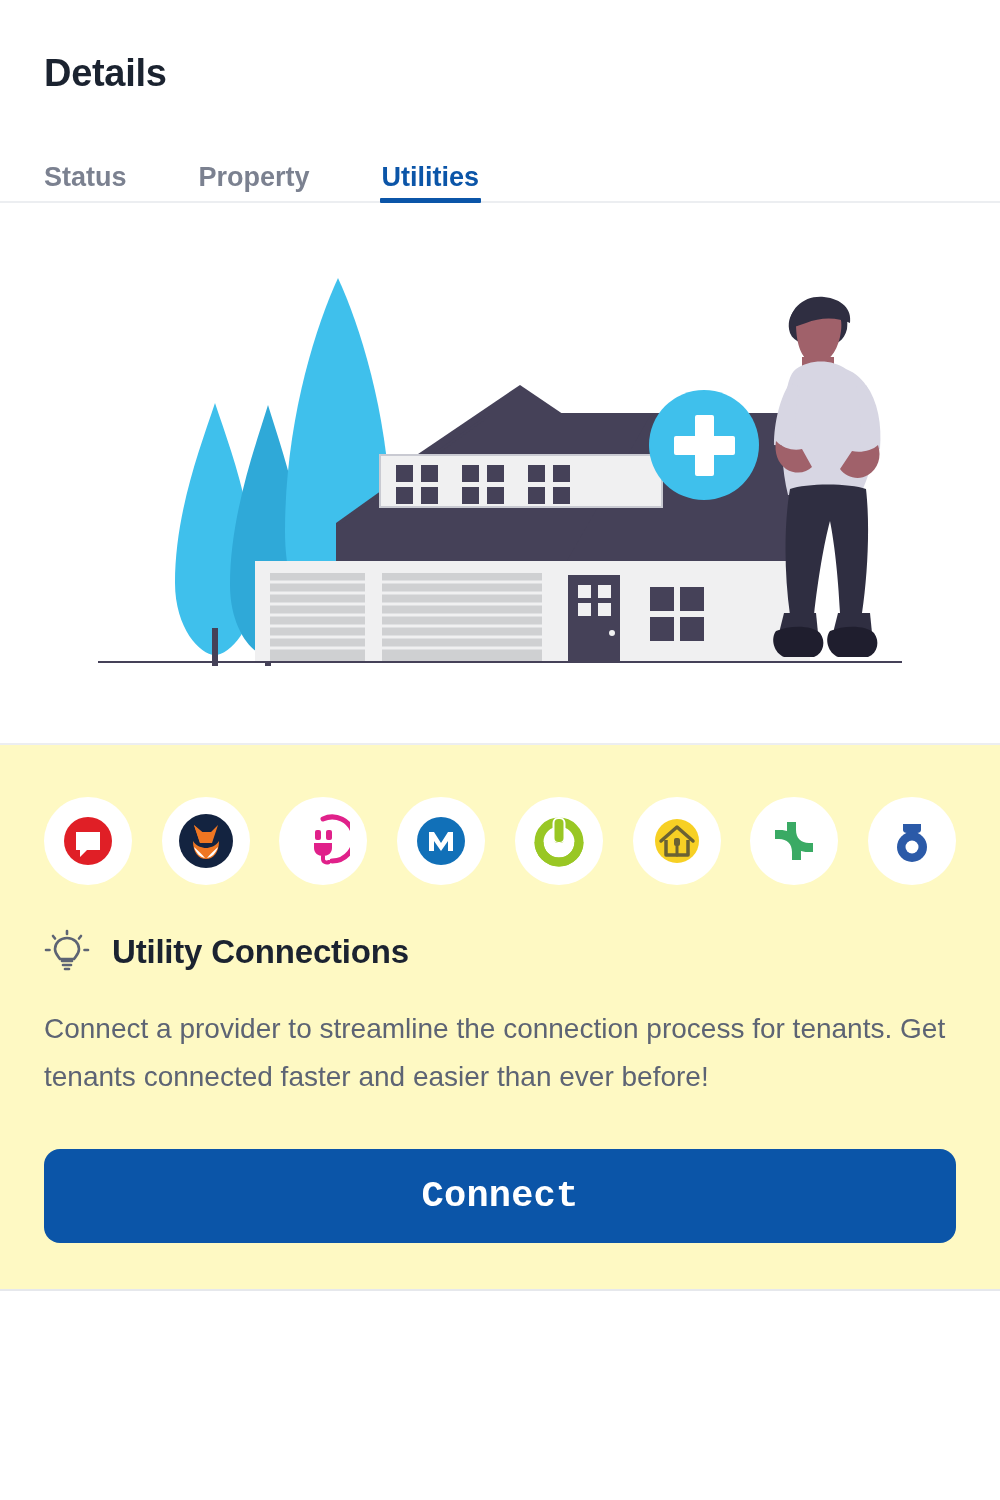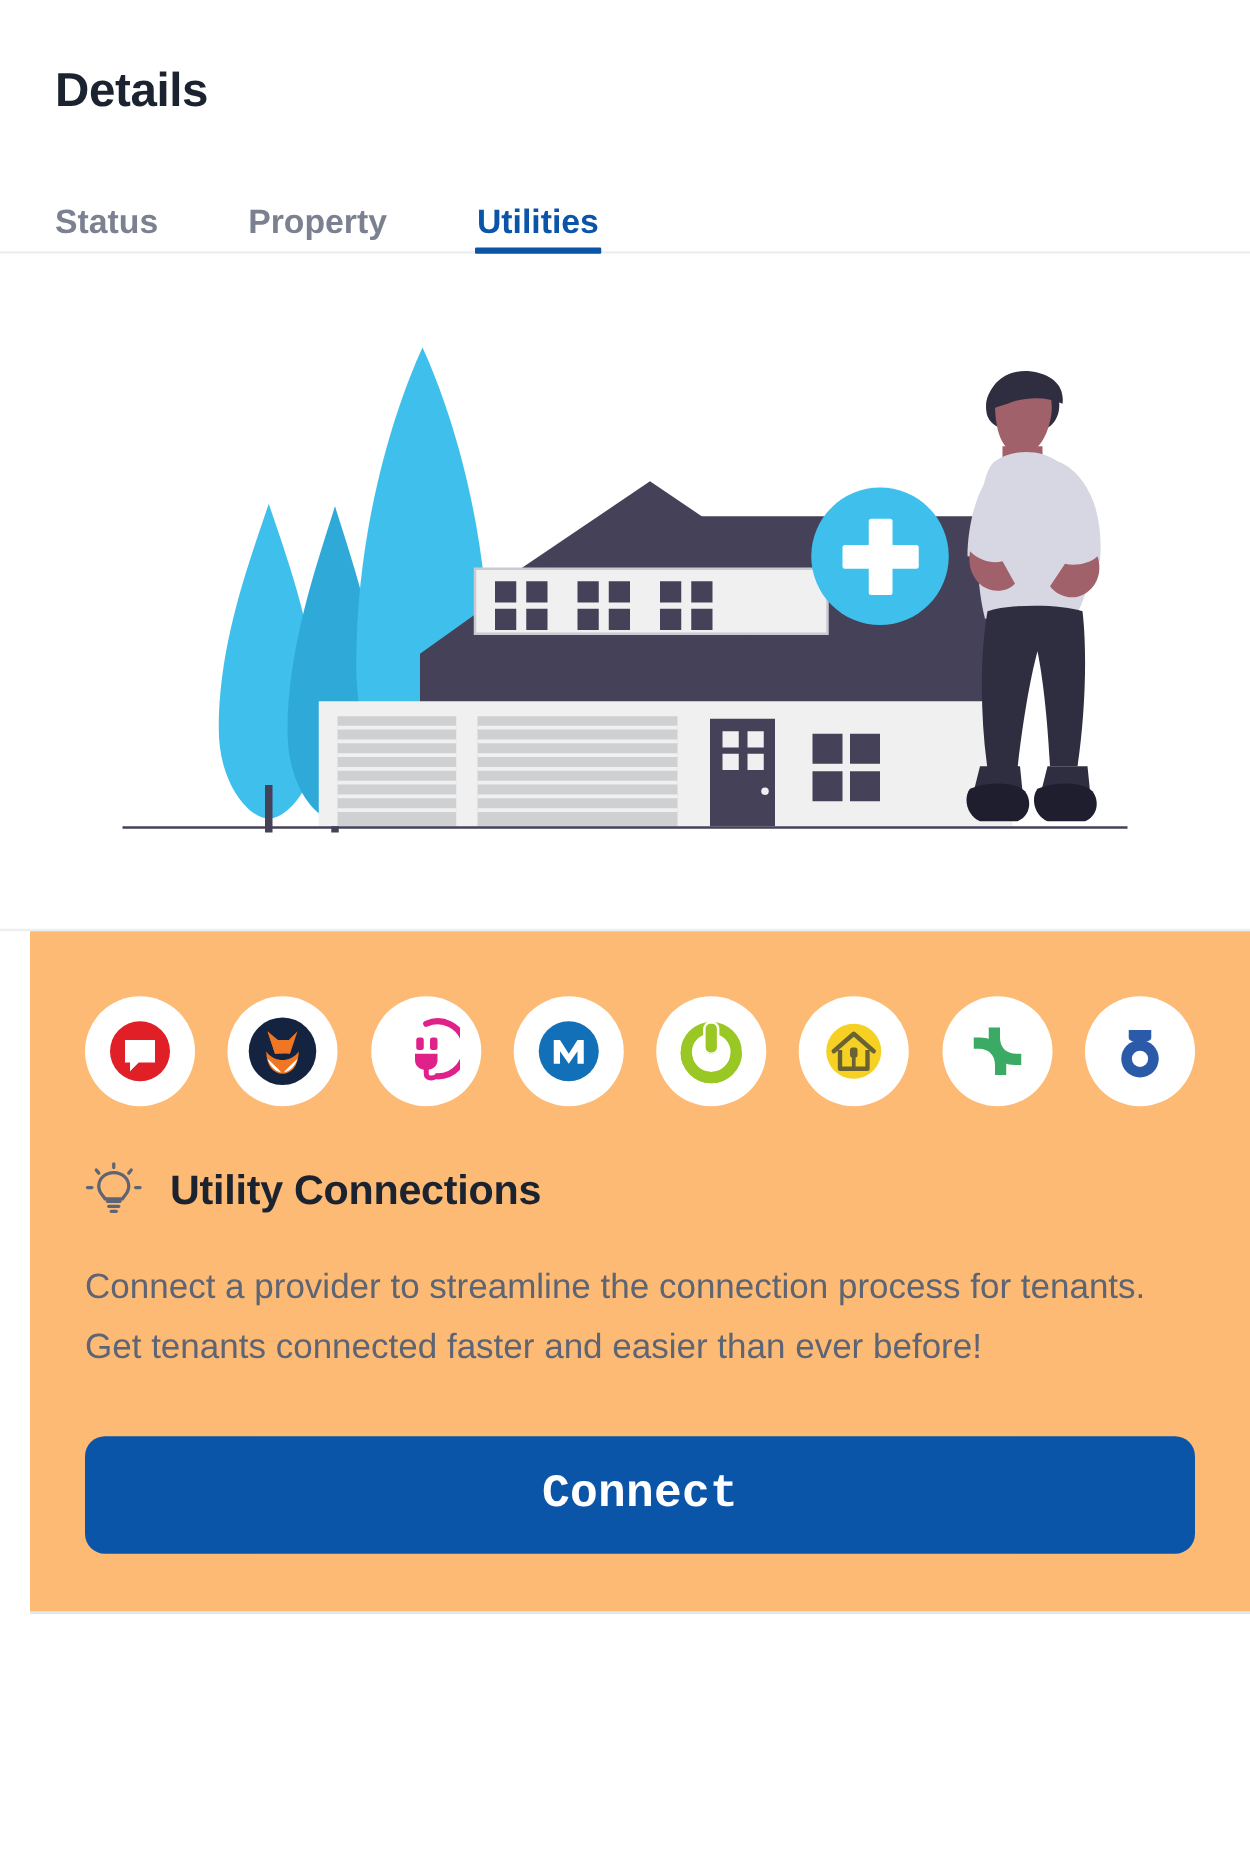--- a/index.html
+++ b/index.html
@@ -55,24 +55,23 @@
     background: #ffffff;
     display: flex;
     align-items: center;
     justify-content: center;
     border-bottom: 2px solid #eceef1;
   }
   .illustration-area svg { display:block; }
 
   
   .panel {
-    background: #fdba74;
+    background: #fef9c3;
     padding: 52px 44px 46px 44px;
     border-bottom: 2px solid #e6e8ec;
-    margin-left: 24px;
   }
 
   .providers {
     display: flex;
     align-items: center;
     justify-content: space-between;
     margin-bottom: 44px;
   }
   .provider {
     width: 88px; height: 88px;

